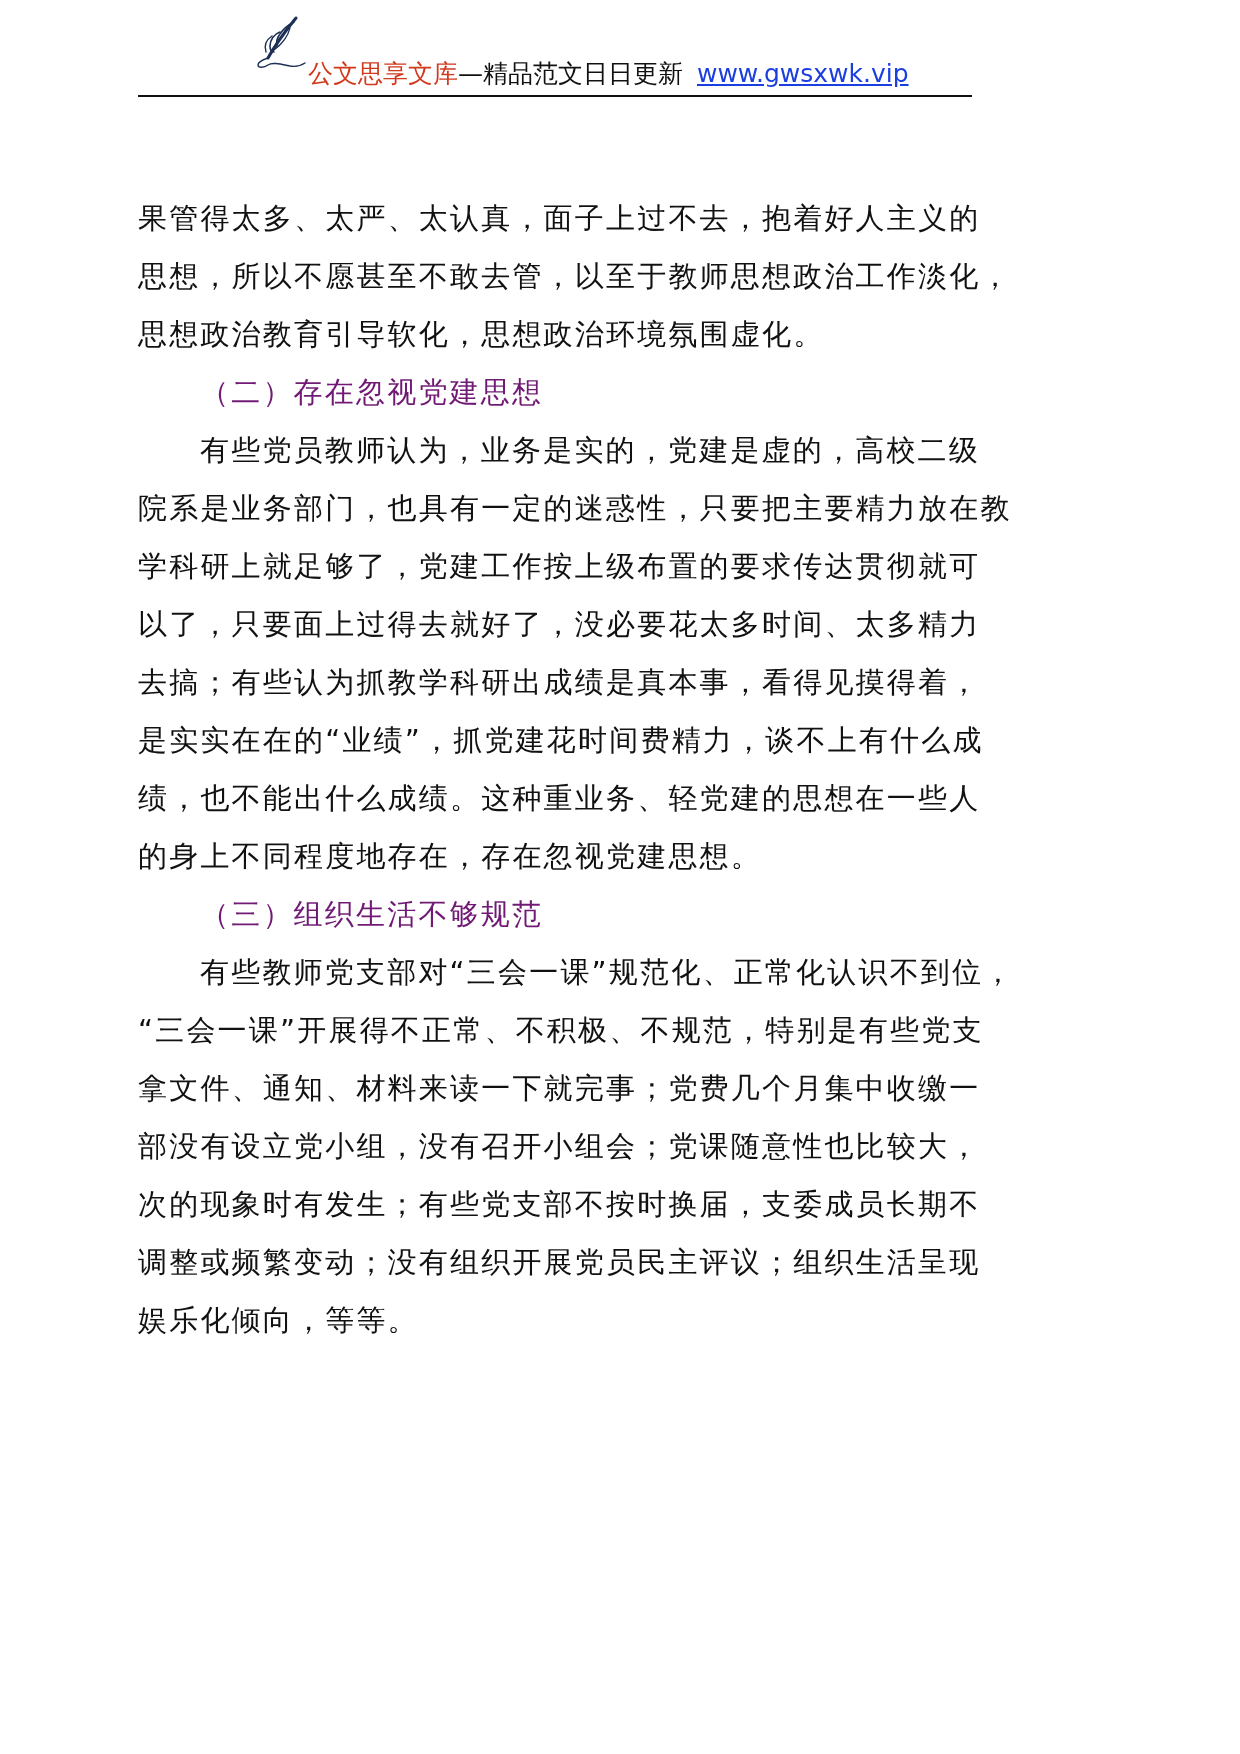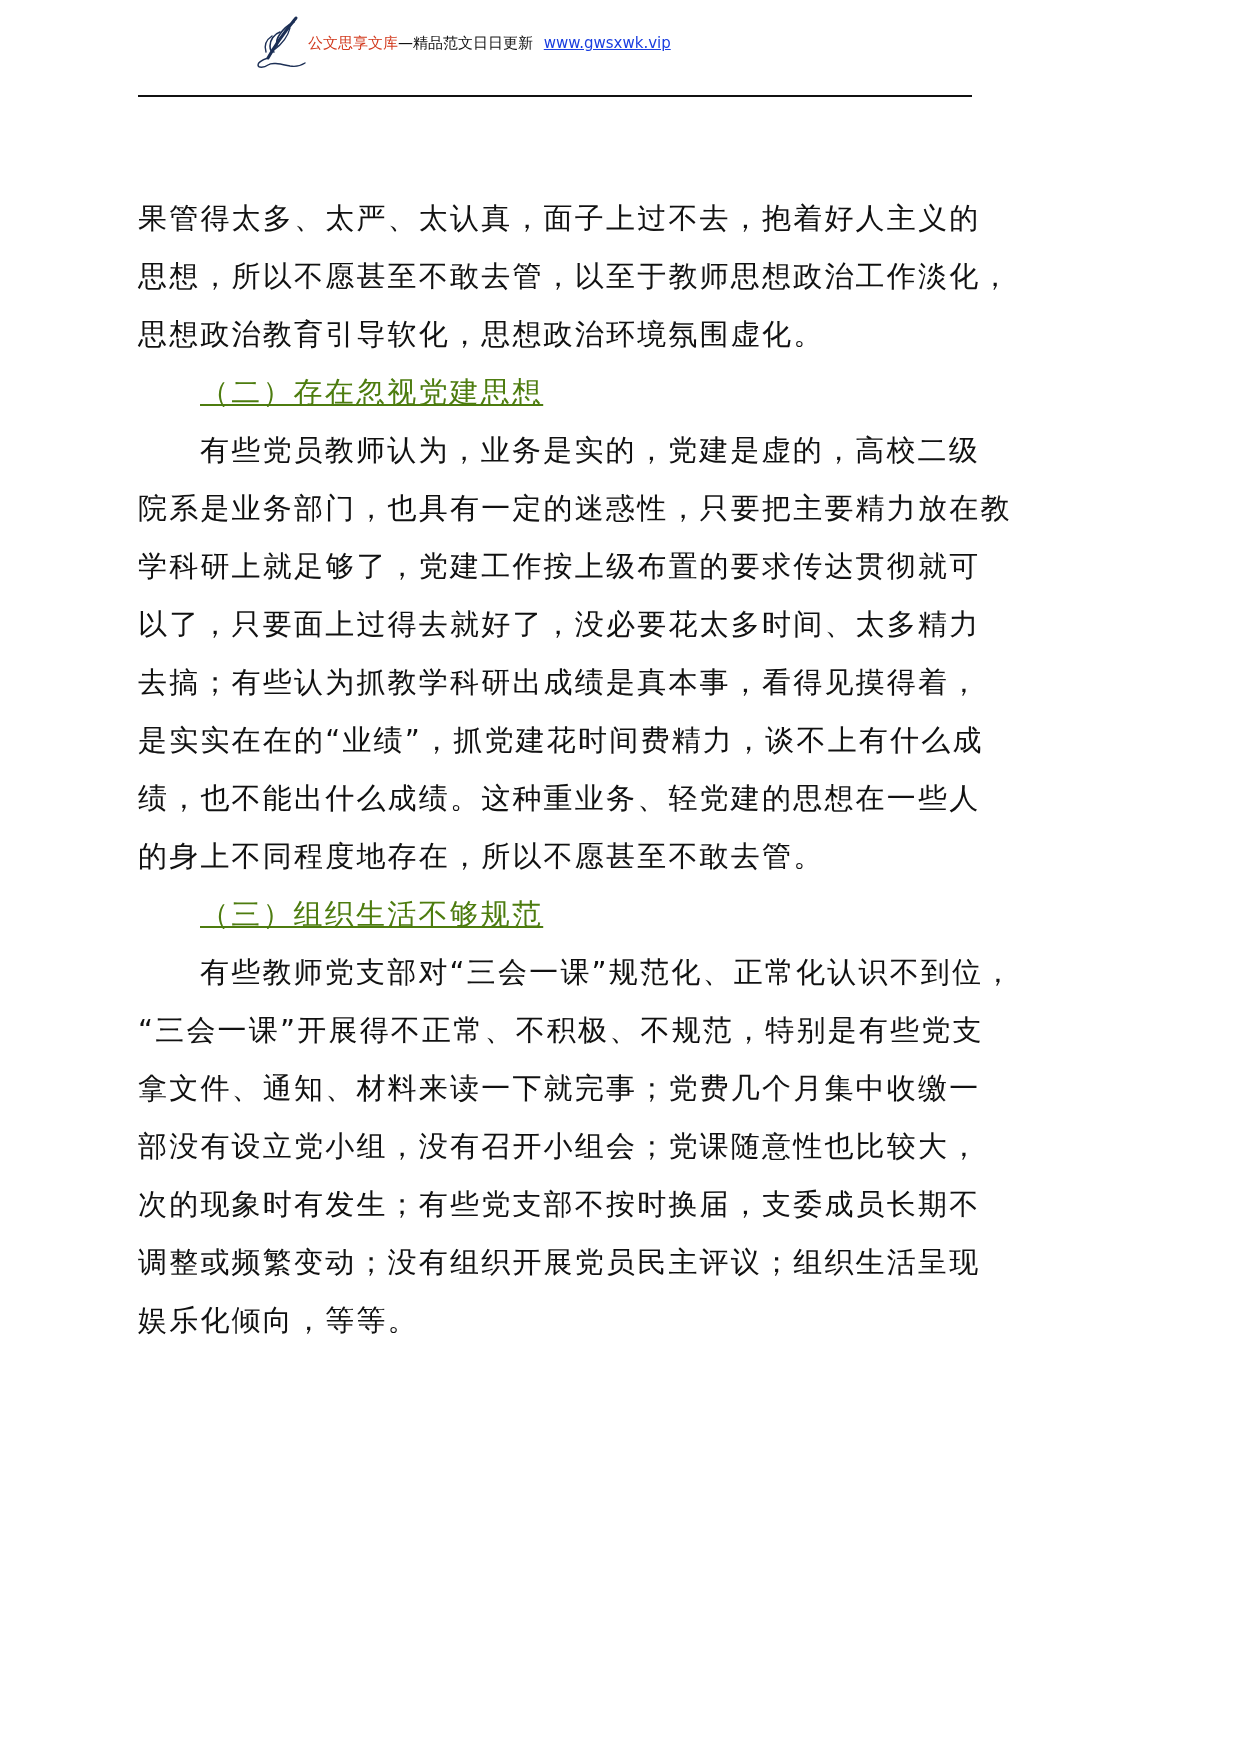--- a/index.html
+++ b/index.html
@@ -25,22 +25,22 @@
   .logo {
     position: absolute;
     left: 250px;
     top: 14px;
     width: 56px;
     height: 58px;
   }
   .header-text {
     position: absolute;
     left: 308px;
-    top: 28px;
-    font-size: 15px;
+    top: 59px;
+    font-size: 25px;
     line-height: 30px;
     white-space: nowrap;
   }
   .brand {
     color: #d23a1e;
   }
   .tagline {
     color: #111111;
   }
   .site-link {
@@ -66,22 +66,21 @@
     height: 58px;
     line-height: 44px;
     font-size: 29px;
     letter-spacing: 2.2px;
     white-space: nowrap;
   }
   .line.indent {
     padding-left: 62px;
   }
   .line.heading {
-    color: #4d7c0f;
-    text-decoration: underline;
+    color: #701a75;
   }
 </style>
 </head>
 <body>
 
 <div class="header">
   <span class="logo">
     <svg width="56" height="58" viewBox="0 0 56 58" xmlns="http://www.w3.org/2000/svg">
       <g fill="none" stroke="#1c2f55" stroke-linecap="round">
         <path d="M46 4 C38 14, 28 26, 18 44" stroke-width="3"></path>
@@ -104,21 +103,21 @@
   <div class="line">思想，所以不愿甚至不敢去管，以至于教师思想政治工作淡化，</div>
   <div class="line">思想政治教育引导软化，思想政治环境氛围虚化。</div>
   <div class="line heading indent">（二）存在忽视党建思想</div>
   <div class="line indent">有些党员教师认为，业务是实的，党建是虚的，高校二级</div>
   <div class="line">院系是业务部门，也具有一定的迷惑性，只要把主要精力放在教</div>
   <div class="line">学科研上就足够了，党建工作按上级布置的要求传达贯彻就可</div>
   <div class="line">以了，只要面上过得去就好了，没必要花太多时间、太多精力</div>
   <div class="line">去搞；有些认为抓教学科研出成绩是真本事，看得见摸得着，</div>
   <div class="line">是实实在在的“业绩”，抓党建花时间费精力，谈不上有什么成</div>
   <div class="line">绩，也不能出什么成绩。这种重业务、轻党建的思想在一些人</div>
-  <div class="line">的身上不同程度地存在，所以不愿甚至不敢去管。</div>
+  <div class="line">的身上不同程度地存在，存在忽视党建思想。</div>
   <div class="line heading indent">（三）组织生活不够规范</div>
   <div class="line indent">有些教师党支部对“三会一课”规范化、正常化认识不到位，</div>
   <div class="line">“三会一课”开展得不正常、不积极、不规范，特别是有些党支</div>
   <div class="line">拿文件、通知、材料来读一下就完事；党费几个月集中收缴一</div>
   <div class="line">部没有设立党小组，没有召开小组会；党课随意性也比较大，</div>
   <div class="line">次的现象时有发生；有些党支部不按时换届，支委成员长期不</div>
   <div class="line">调整或频繁变动；没有组织开展党员民主评议；组织生活呈现</div>
   <div class="line">娱乐化倾向，等等。</div>
 </div>
 

